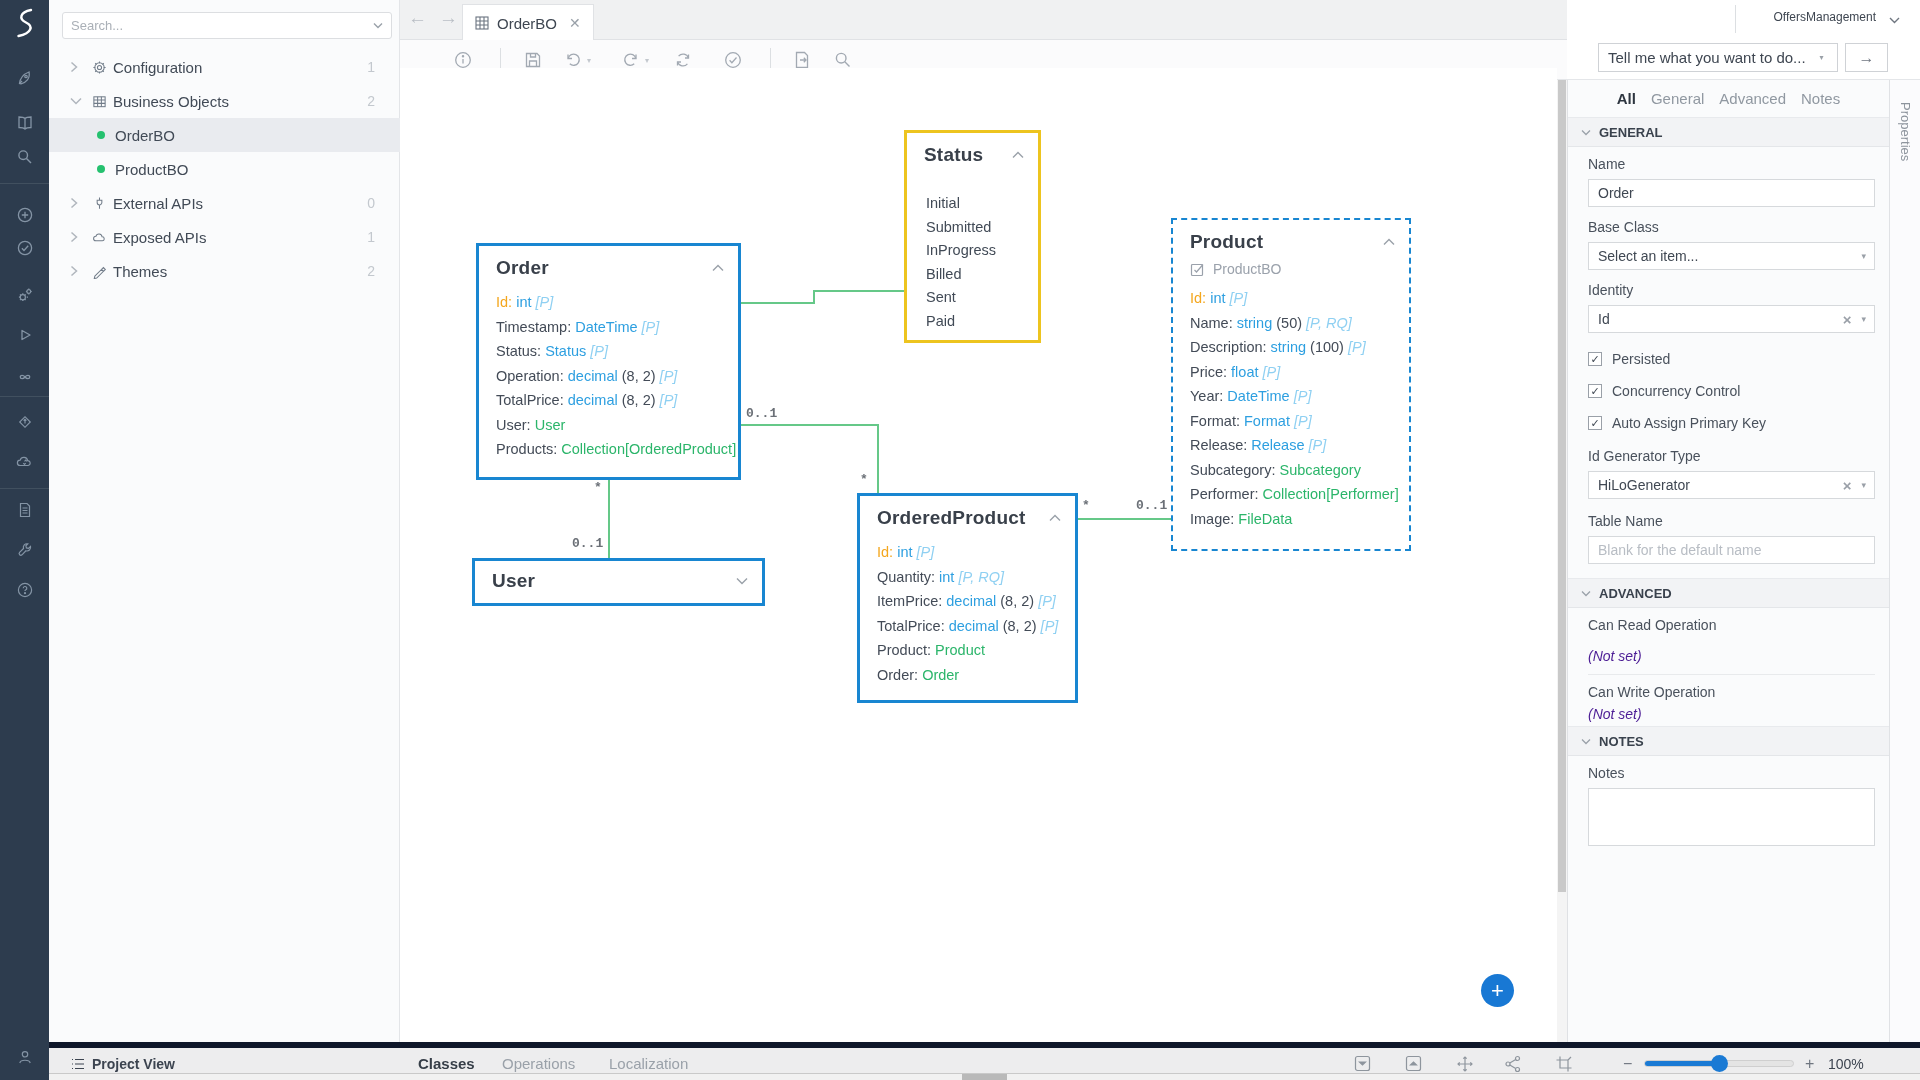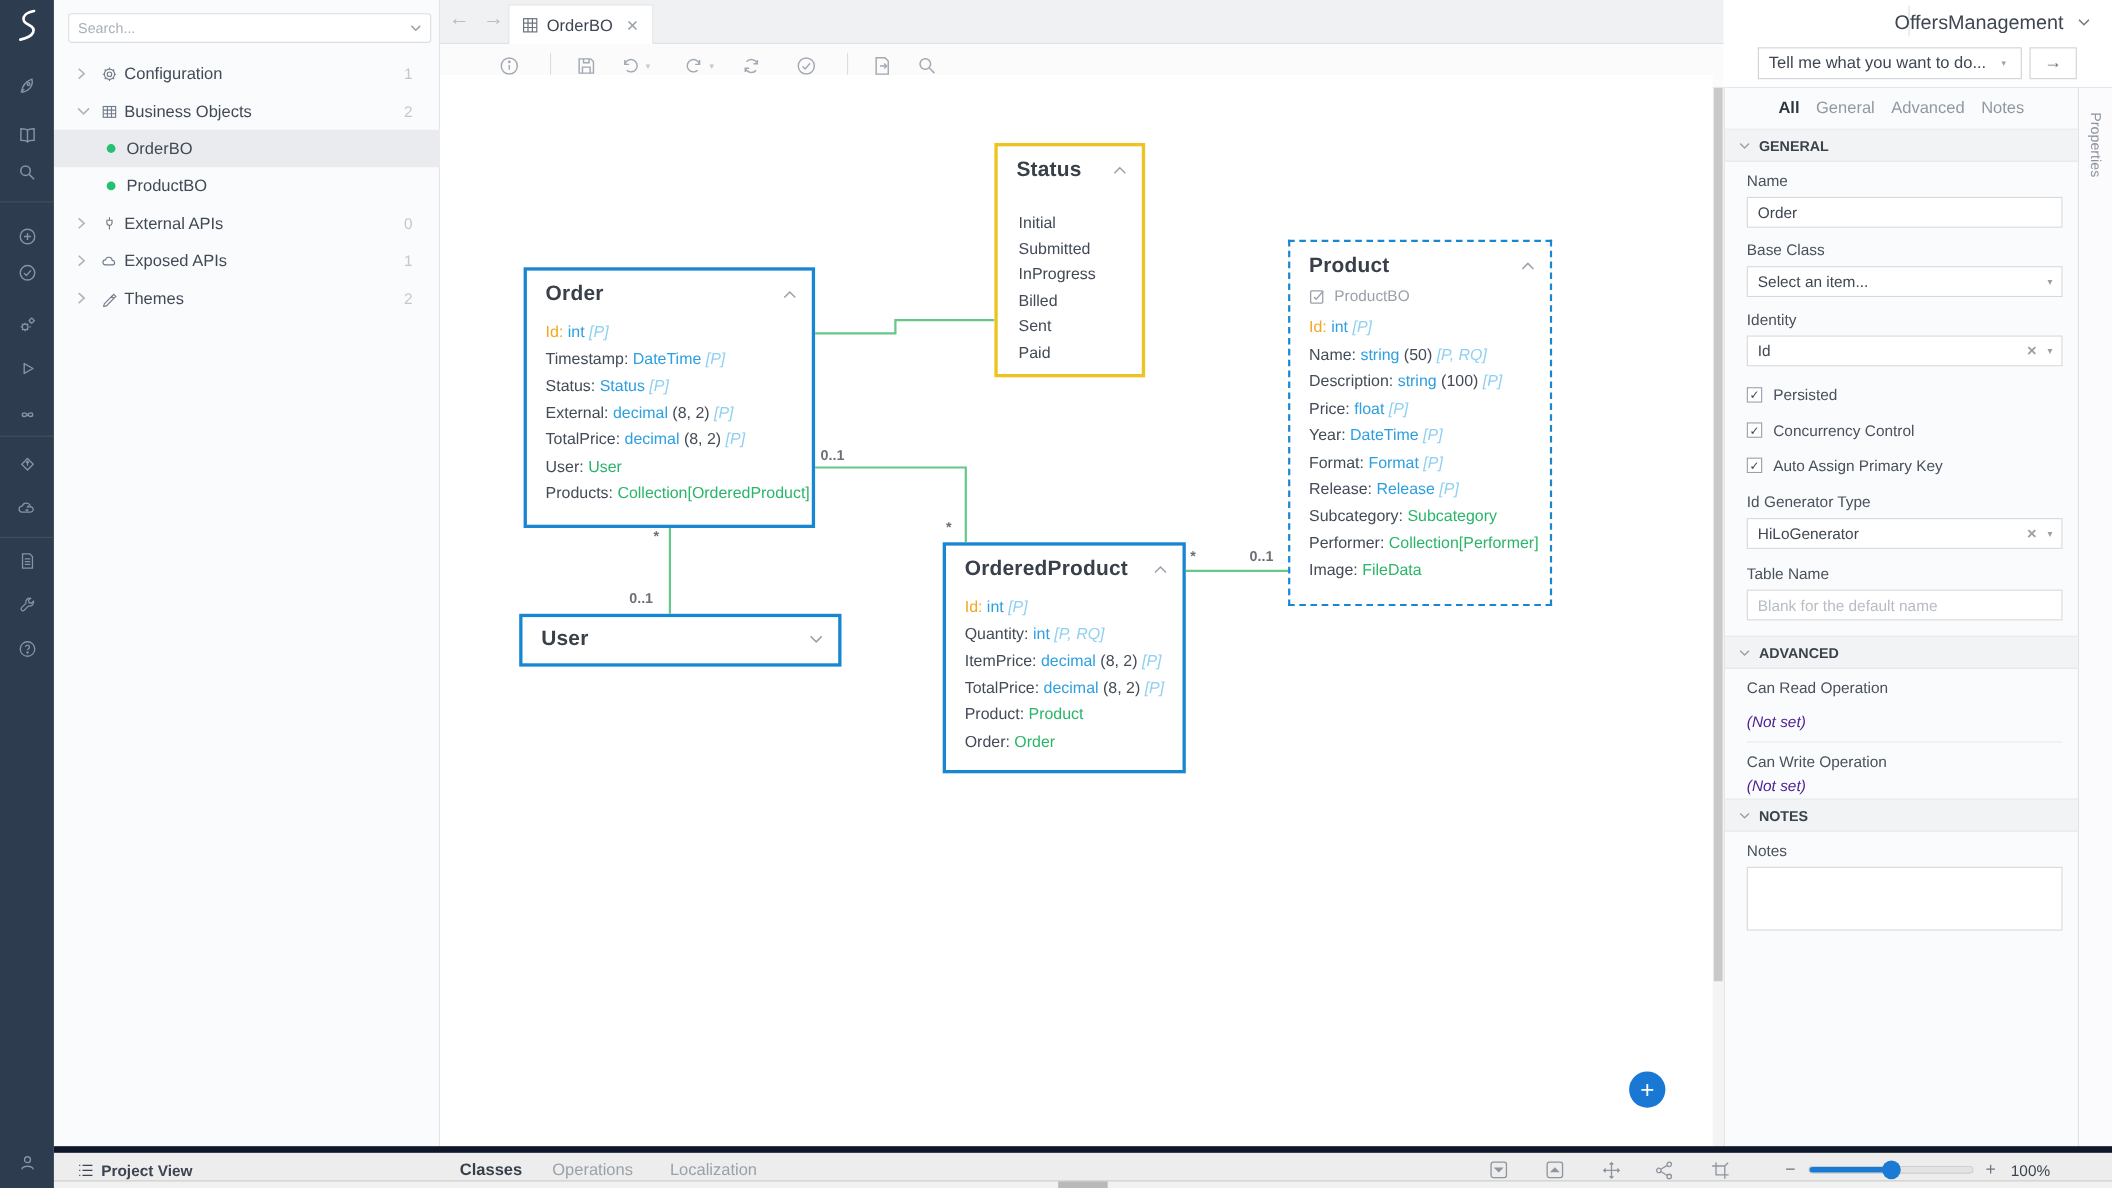--- a/index.html
+++ b/index.html
@@ -33,30 +33,30 @@
   .navarr { position:absolute; top:7px; font-size:19px; color:#b9bec5; }
   #activetab { position:absolute; left:62px; top:4px; width:132px; height:37px; background:#fff; border:1px solid #e0e2e5; border-bottom:none; display:flex; align-items:center; padding:0 12px; gap:8px; }
   #activetab .tlabel { font-size:15px; color:#3e4651; }
   #activetab .tclose { color:#9aa1a9; font-size:14px; margin-left:4px; }
   #toolbar { position:absolute; left:400px; top:40px; width:1167px; height:40px; background:#fbfbfc; border-bottom:1px solid #e4e6e9; }
   .tb { position:absolute; top:0; height:40px; display:flex; align-items:center; color:#a2a9b2; }
   .tbdiv { position:absolute; top:8px; width:1px; height:24px; background:#dcdfe2; }
   .caret { font-size:8px; color:#c3c8ce; }
 
   #topright { position:absolute; left:1567px; top:0; width:353px; height:40px; background:#fff; }
-  #projname { position:absolute; right:44px; top:10px; font-size:18px; color:#3e4651; }
+  #projname { position:absolute; right:44px; top:10px; font-size:12px; color:#3e4651; }
   #toprightdiv { position:absolute; left:168px; top:5px; width:1px; height:28px; background:#dcdfe2; }
   #assistrow { position:absolute; left:1567px; top:40px; width:353px; height:40px; background:#fff; border-bottom:1px solid #e4e6e9; }
   #assist { position:absolute; left:31px; top:3px; width:240px; height:29px; border:1px solid #cfd2d6; background:#fff; display:flex; align-items:center; padding:0 9px; font-size:15px; color:#3e4651; }
   #assistgo { position:absolute; left:278px; top:3px; width:43px; height:29px; border:1px solid #cfd2d6; background:#fff; display:flex; align-items:center; justify-content:center; color:#6f7680; font-size:16px; }
 
   
   #canvas { position:absolute; left:400px; top:68px; width:1157px; height:962px; background:#fff; overflow:hidden; }
   #conn-svg { position:absolute; left:0; top:0; }
-  .mlabel { position:absolute; font-size:13px; font-weight:bold; color:#6b7077; }
+  .mlabel { position:absolute; font-size:13px; font-weight:bold; color:#6b7077;font-family:Liberation Mono, monospace; }
 
   .class-box { position:absolute; background:#fff; border:3px solid #1886d1; }
   .class-box.dashed { border:2px dashed #1886d1; }
   .enum-box { position:absolute; background:#fff; border:3px solid #edc41f; }
   .box-head { display:flex; align-items:flex-start; justify-content:space-between; padding:11px 14px 2px 17px; }
   .box-title { font-size:19px; font-weight:bold; color:#39404a; letter-spacing:.2px; }
   .box-chev { color:#9aa1a9; margin-top:7px; }
   .subhead { display:flex; align-items:center; gap:8px; padding:6px 17px 0 17px; color:#9aa1ab; font-size:14px; }
   .fields { padding:9px 15px 10px 17px; font-size:14.5px; line-height:24.5px; white-space:nowrap; }
   .evalues { padding:24px 15px 10px 19px; font-size:14.5px; line-height:23.6px; color:#414a56; }
@@ -413,21 +413,21 @@
     <div class="box-head">
       <span class="box-title">Order</span>
       <svg class="box-chev" width="12" height="8" viewBox="0 0 12 8" stroke="currentColor" fill="none" stroke-width="1.4">
           <path d="M1 6.5 L6 1.5 L11 6.5"></path>
         </svg>
     </div>
     <div class="fields">
         <div><span class="fname id">Id: </span><span class="ft-blue">int</span><span class="ftag"> [P]</span></div>
         <div><span class="fname">Timestamp: </span><span class="ft-blue">DateTime</span><span class="ftag"> [P]</span></div>
         <div><span class="fname">Status: </span><span class="ft-blue">Status</span><span class="ftag"> [P]</span></div>
-        <div><span class="fname">External: </span><span class="ft-blue">decimal</span><span class="fsize"> (8, 2)</span><span class="ftag"> [P]</span></div>
+        <div><span class="fname">Operation: </span><span class="ft-blue">decimal</span><span class="fsize"> (8, 2)</span><span class="ftag"> [P]</span></div>
         <div><span class="fname">TotalPrice: </span><span class="ft-blue">decimal</span><span class="fsize"> (8, 2)</span><span class="ftag"> [P]</span></div>
         <div><span class="fname">User: </span><span class="ft-green">User</span></div>
         <div><span class="fname">Products: </span><span class="ft-green">Collection[OrderedProduct]</span></div>
       </div>
   </div>
 
   <div class="class-box dashed" style="left:771px;top:150px;width:240px;height:333px">
     <div class="box-head">
       <span class="box-title">Product</span>
       <svg class="box-chev" width="12" height="8" viewBox="0 0 12 8" stroke="currentColor" fill="none" stroke-width="1.4">

